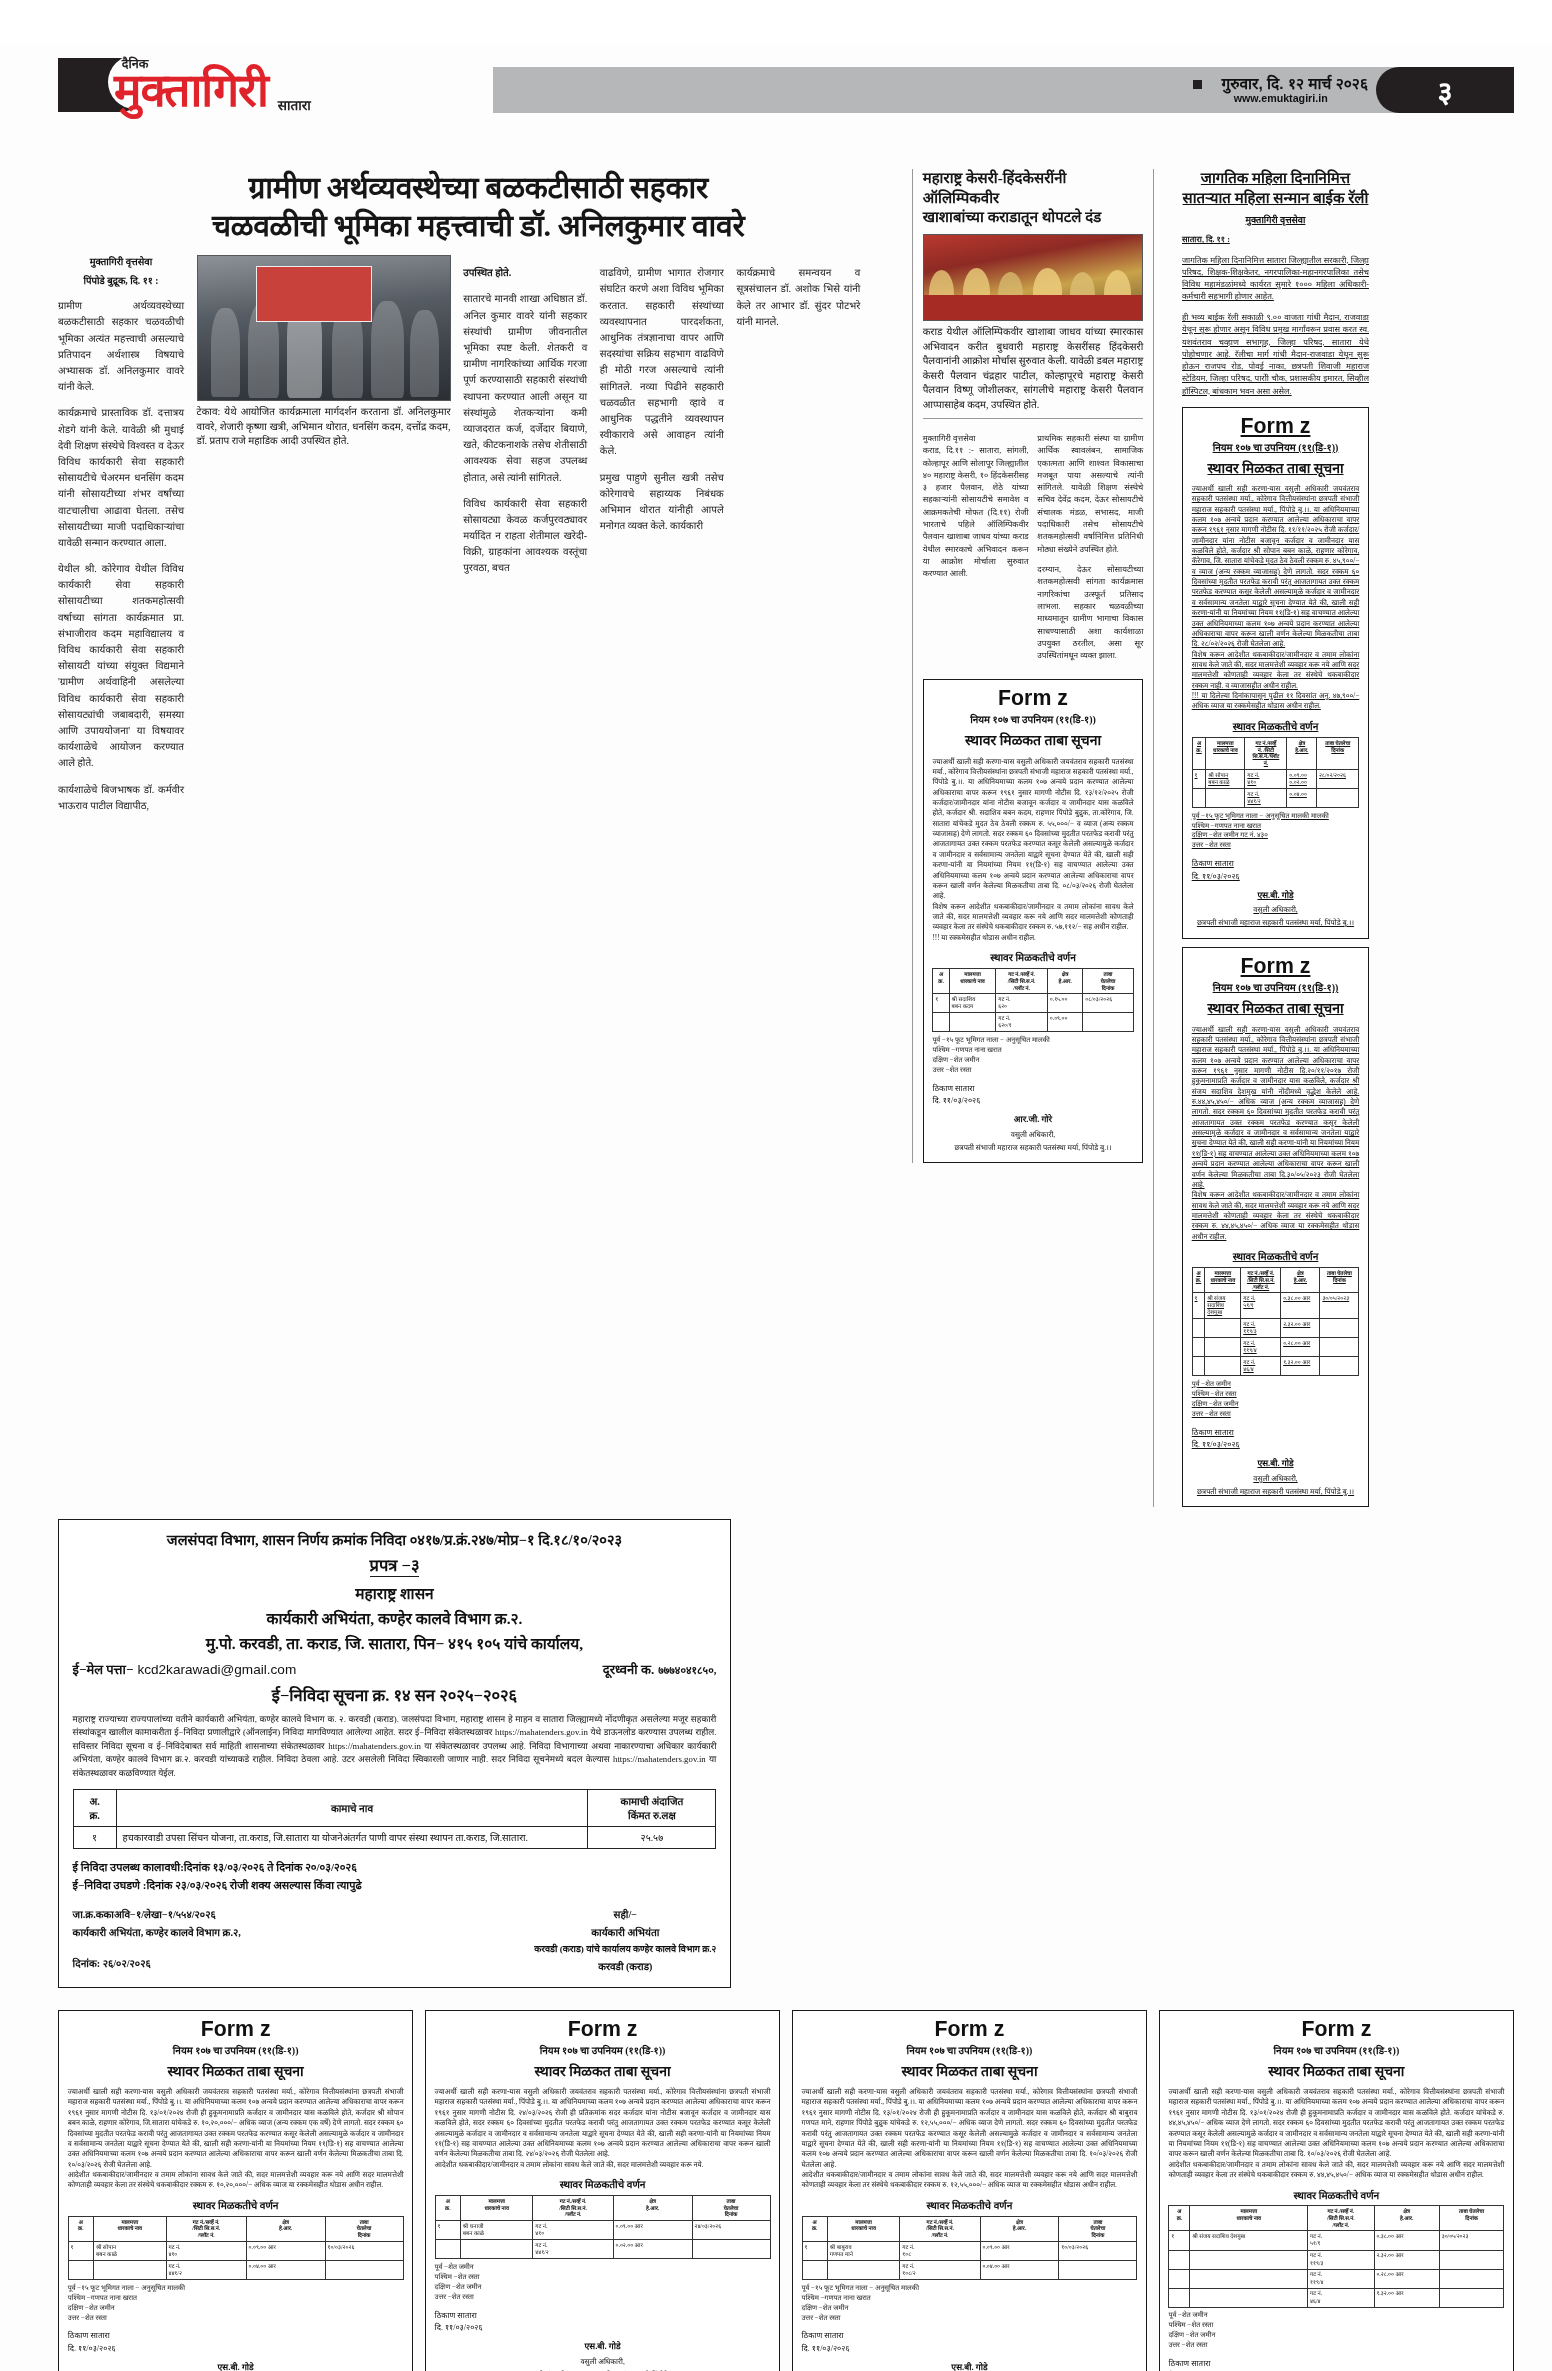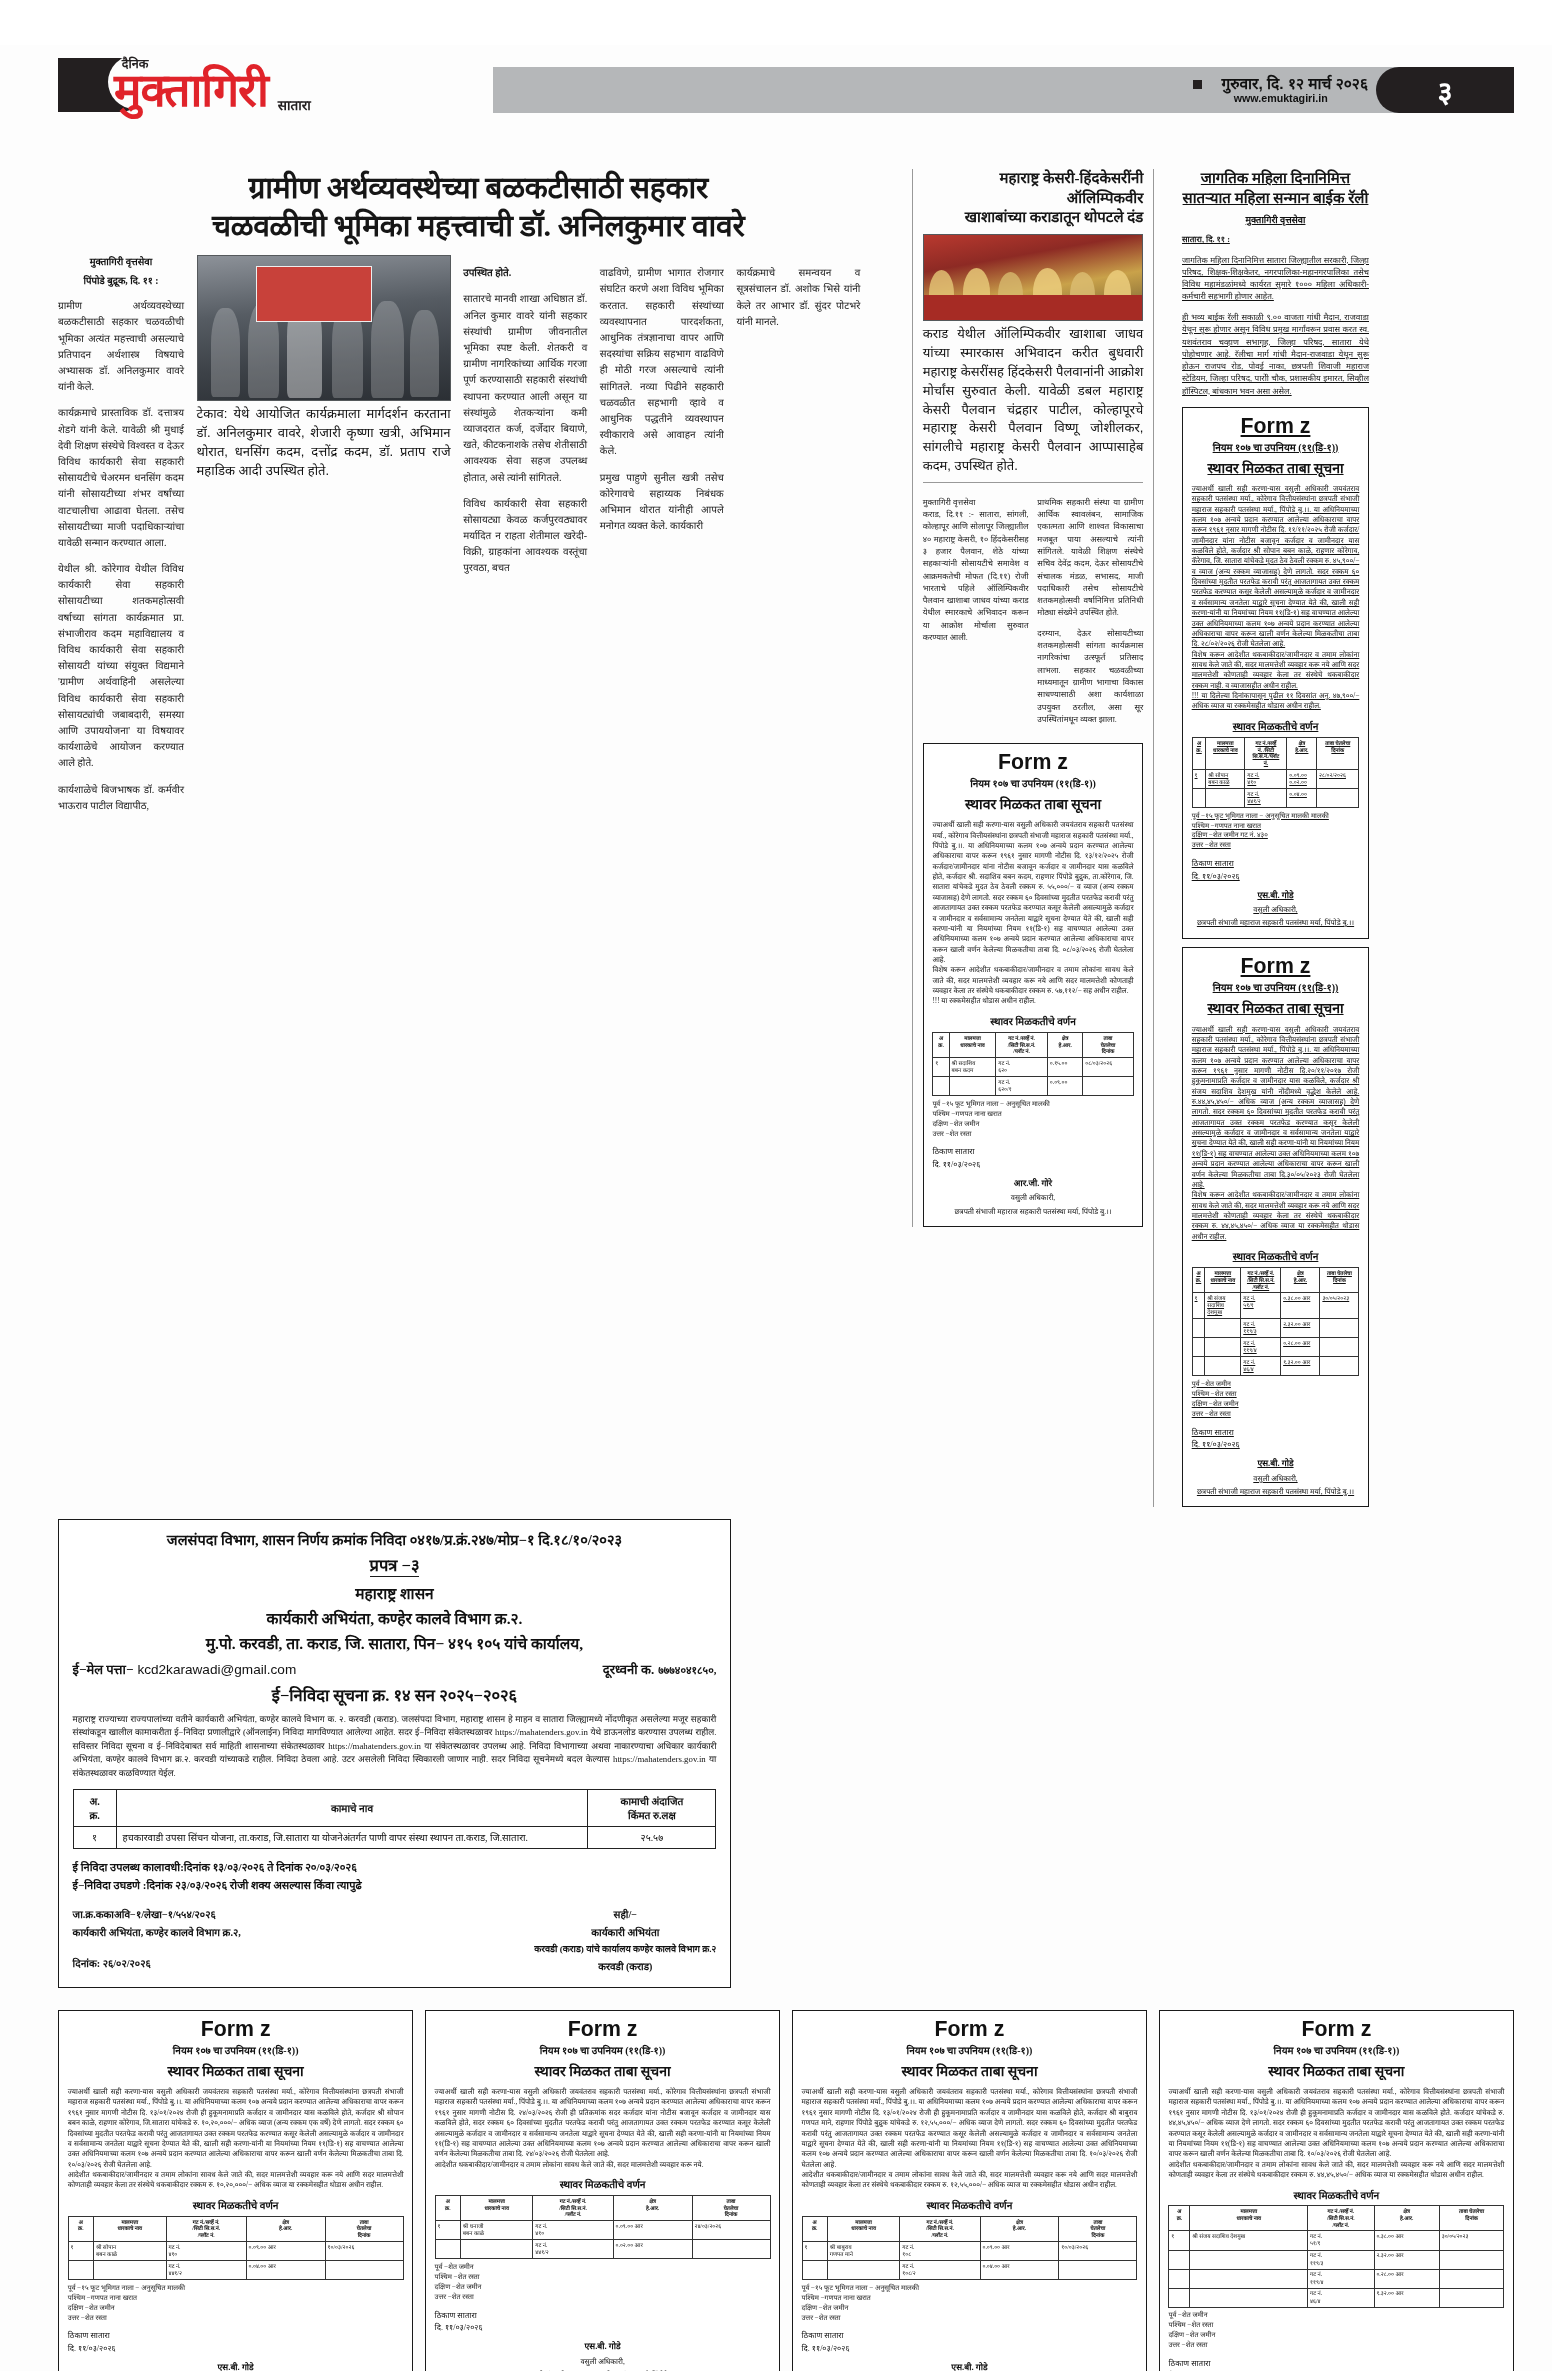--- a/index.html
+++ b/index.html
@@ -123,27 +123,27 @@
     margin-bottom:3.9px;
   }
   .photo {
     width:100%; height:146px; background:#6d7378;
     position:relative; overflow:hidden; border:1px solid #55595c;
   }
   .photo.p1 { background:linear-gradient(175deg,#8d9299 0%,#565c63 38%,#3d4248 70%,#2b2f34 100%); }
   .photo.p2 { background:linear-gradient(170deg,#b9392f 0%,#8d2a24 30%,#c9a24a 60%,#6e5a31 100%); }
   .photo-fig { position:absolute; background:rgba(255,255,255,0.22); border-radius:40% 40% 8% 8%; }
   .photo-cap {
-    font-family:Liberation Sans, sans-serif;
-    font-size:13px; line-height:1.45; text-align:justify; margin-top:3.9px;
+    font-family:Liberation Serif, serif;
+    font-size:10px; line-height:1.45; text-align:justify; margin-top:3.9px;
   }
 
   .col3 { width:241px; padding:0 9.7px; border-left:1px solid #999; }
   .col3-head {
-    font-size:15px; line-height:1.3; font-weight:700; text-align:right;
+    font-size:15px; line-height:1.3; font-weight:700; text-align:left;
     color:#161616;
   }
   .col4 { width:216px; padding-left:28px; border-left:1px solid #999;text-decoration:underline; }
   .col4-head {
     font-size:15px; line-height:1.3; font-weight:700; text-align:center;
     color:#161616;
   }
   .place-line {
     font-family:"Liberation Serif", serif;
     font-size:9.3px; font-weight:700; text-align:center; margin:4.9px 0 3.9px;

